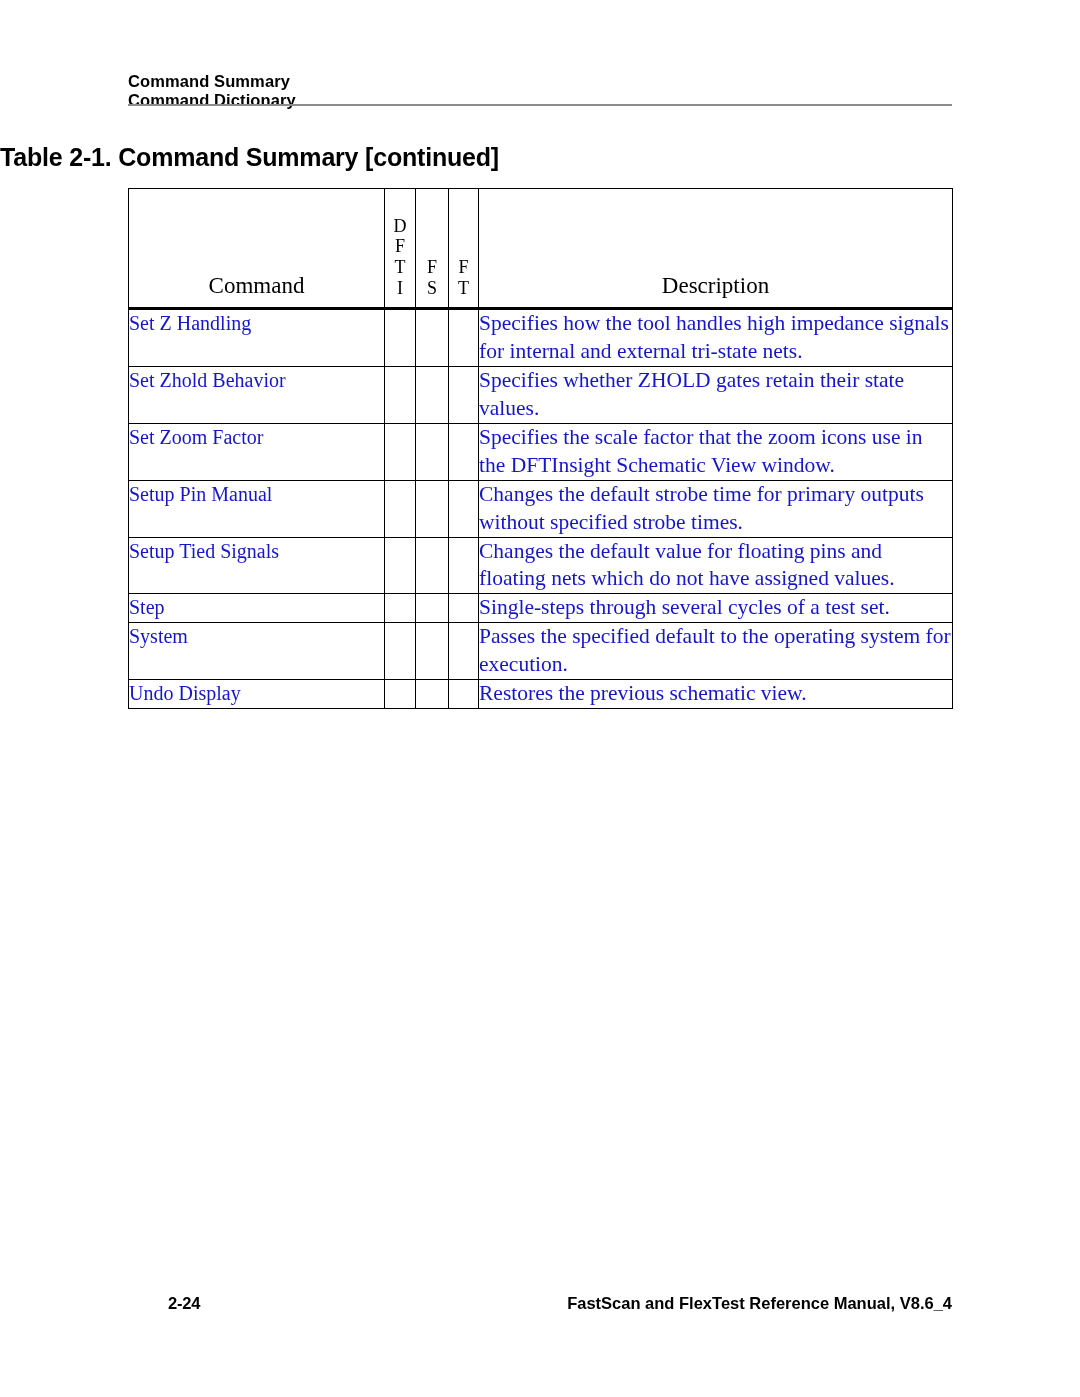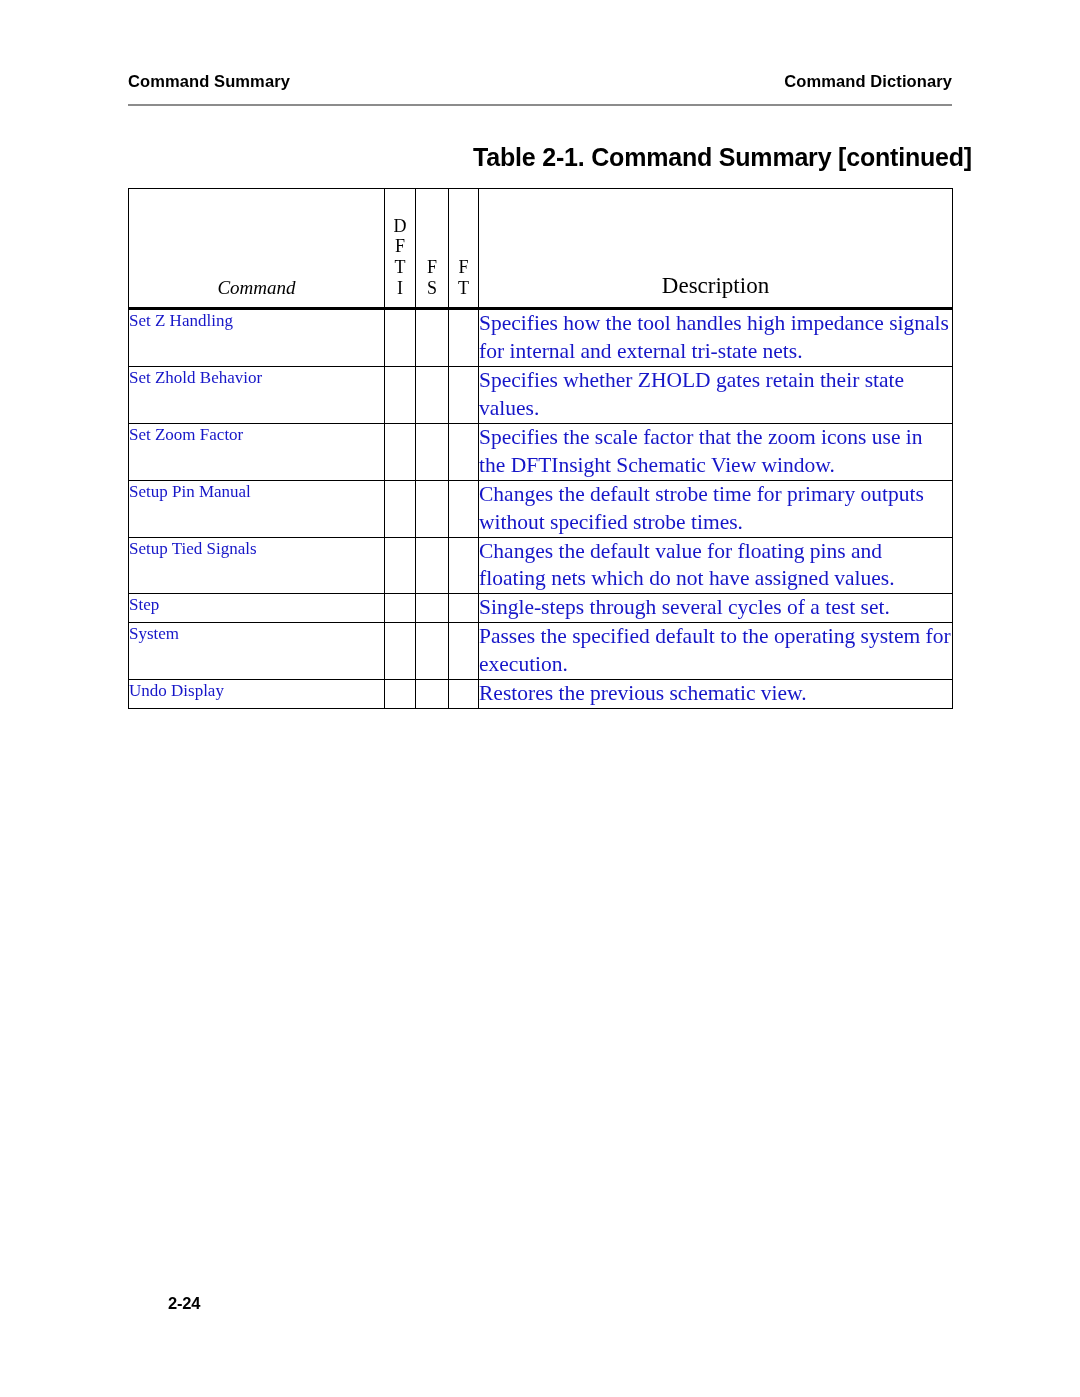--- a/index.html
+++ b/index.html
@@ -22,37 +22,38 @@
     top: 72px;
     width: 824px;
     display: flex;
     justify-content: space-between;
     align-items: baseline;
     font-family: "Liberation Sans", sans-serif;
     font-weight: bold;
     font-size: 16.5px;
     color: #000000;
     letter-spacing: 0.1px;
+    flex-direction: column;
   }
   #header-rule {
     position: absolute;
     left: 128px;
     top: 104px;
     width: 824px;
     height: 2px;
     background: #8c8c8c;
   }
 
   
   #table-title {
     position: absolute;
     left: 0;
     top: 143px;
     width: 972px;
-    text-align: right;
+    text-align: left;
     font-family: "Liberation Sans", sans-serif;
     font-weight: bold;
     font-size: 25px;
     color: #000000;
     letter-spacing: -0.2px;
   }
 
   
   #cmd-table {
     position: absolute;
@@ -77,23 +78,22 @@
   
   .hdr-cell {
     height: 118px;
     position: relative;
     border-bottom: 3px solid #000000 !important;
   }
   .hdr-command {
     position: absolute;
     left: 0; right: 0; bottom: 8px;
     text-align: center;
-    font-size: 19px;
-    color: #000000;
-    font-style: italic;
+    font-size: 23px;
+    color: #000000;
   }
   .hdr-desc {
     position: absolute;
     left: 0; right: 0; bottom: 8px;
     text-align: center;
     font-size: 23px;
     color: #000000;
   }
   .hdr-stack {
     position: absolute;
@@ -101,21 +101,21 @@
     text-align: center;
     font-size: 18px;
     line-height: 1.16;
     color: #000000;
   }
   .hdr-stack span { display: block; }
 
   
   .cmd-cell {
     padding: 9px 0 11px 12px;
-    font-size: 17px;
+    font-size: 20px;
     line-height: 1.30;
     color: #1616c8;
   }
   .mark-cell {
     padding: 0;
   }
   .desc-cell {
     padding: 9px 10px 11px 12px;
     font-size: 21.5px;
     line-height: 1.30;
@@ -245,13 +245,14 @@
         <td class="mark-cell"></td>
         <td class="mark-cell"></td>
         <td class="mark-cell"></td>
         <td class="desc-cell">Restores the previous schematic view.</td>
       </tr>
     </tbody>
 </table>
 
 <div id="page-footer">
   <span id="footer-page-number">2-24</span>
+  <span>FastScan and FlexTest Reference Manual, V8.6_4</span>
 </div>
 
 </body></html>

